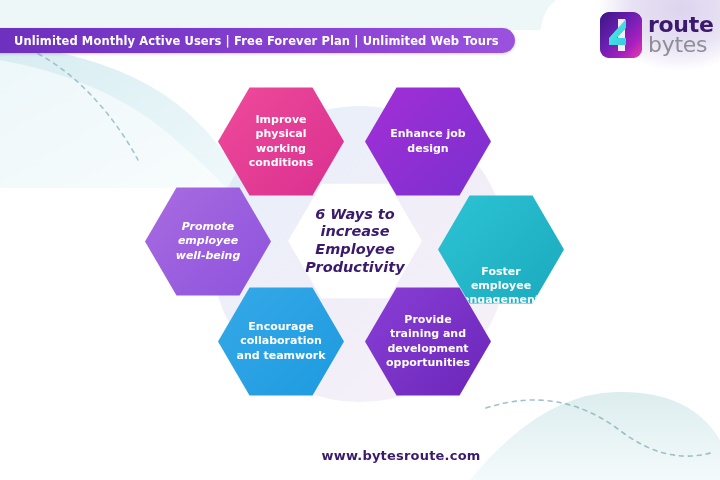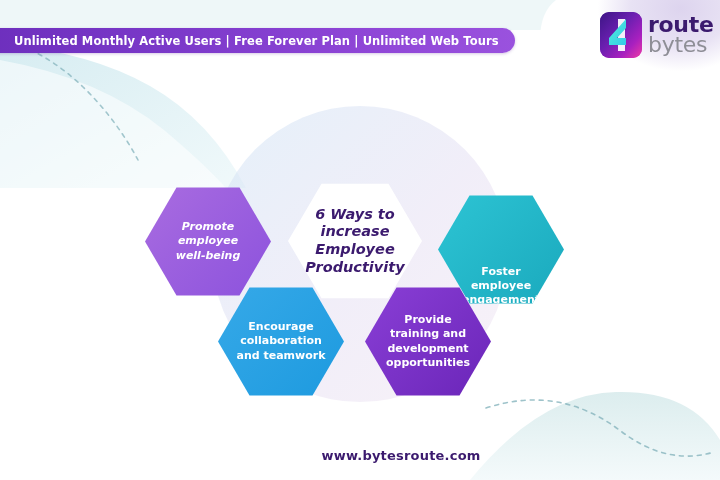--- a/index.html
+++ b/index.html
@@ -203,21 +203,27 @@
       </svg>
     </div>
     <div id="logo-wordmark">
       <span id="logo-bytes" style="color: rgb(59, 26, 110);">route</span>
       <span id="logo-route" style="color: rgb(142, 142, 150);">bytes</span>
     </div>
   </div>
 
   <div id="hex-cluster">
 
-
+    <div class="hex" style="left: 58px; top: 6px; background: linear-gradient(135deg, rgb(239, 75, 155) 0%, rgb(217, 47, 143) 100%);">
+      <div class="hex-label">Improve<br>physical<br>working<br>conditions</div>
+    </div>
+
+    <div class="hex" style="left: 205px; top: 6px; background: linear-gradient(135deg, rgb(163, 47, 214) 0%, rgb(122, 47, 208) 100%);">
+      <div class="hex-label">Enhance job<br>design</div>
+    </div>
 
     <div class="hex" style="left: -15px; top: 106px; background: linear-gradient(135deg, rgb(169, 108, 224) 0%, rgb(140, 82, 221) 100%); font-style: italic;">
       <div class="hex-label">Promote<br>employee<br>well-being</div>
     </div>
 
     <div class="hex" id="hex-center" style="left:128px; top:102px;">
       <div class="hex-label">6 Ways to<br>increase<br>Employee<br>Productivity</div>
     </div>
 
     <div class="hex" style="left: 278px; top: 114px; background: linear-gradient(135deg, rgb(45, 196, 212) 0%, rgb(26, 169, 189) 100%); align-items: flex-end;">

